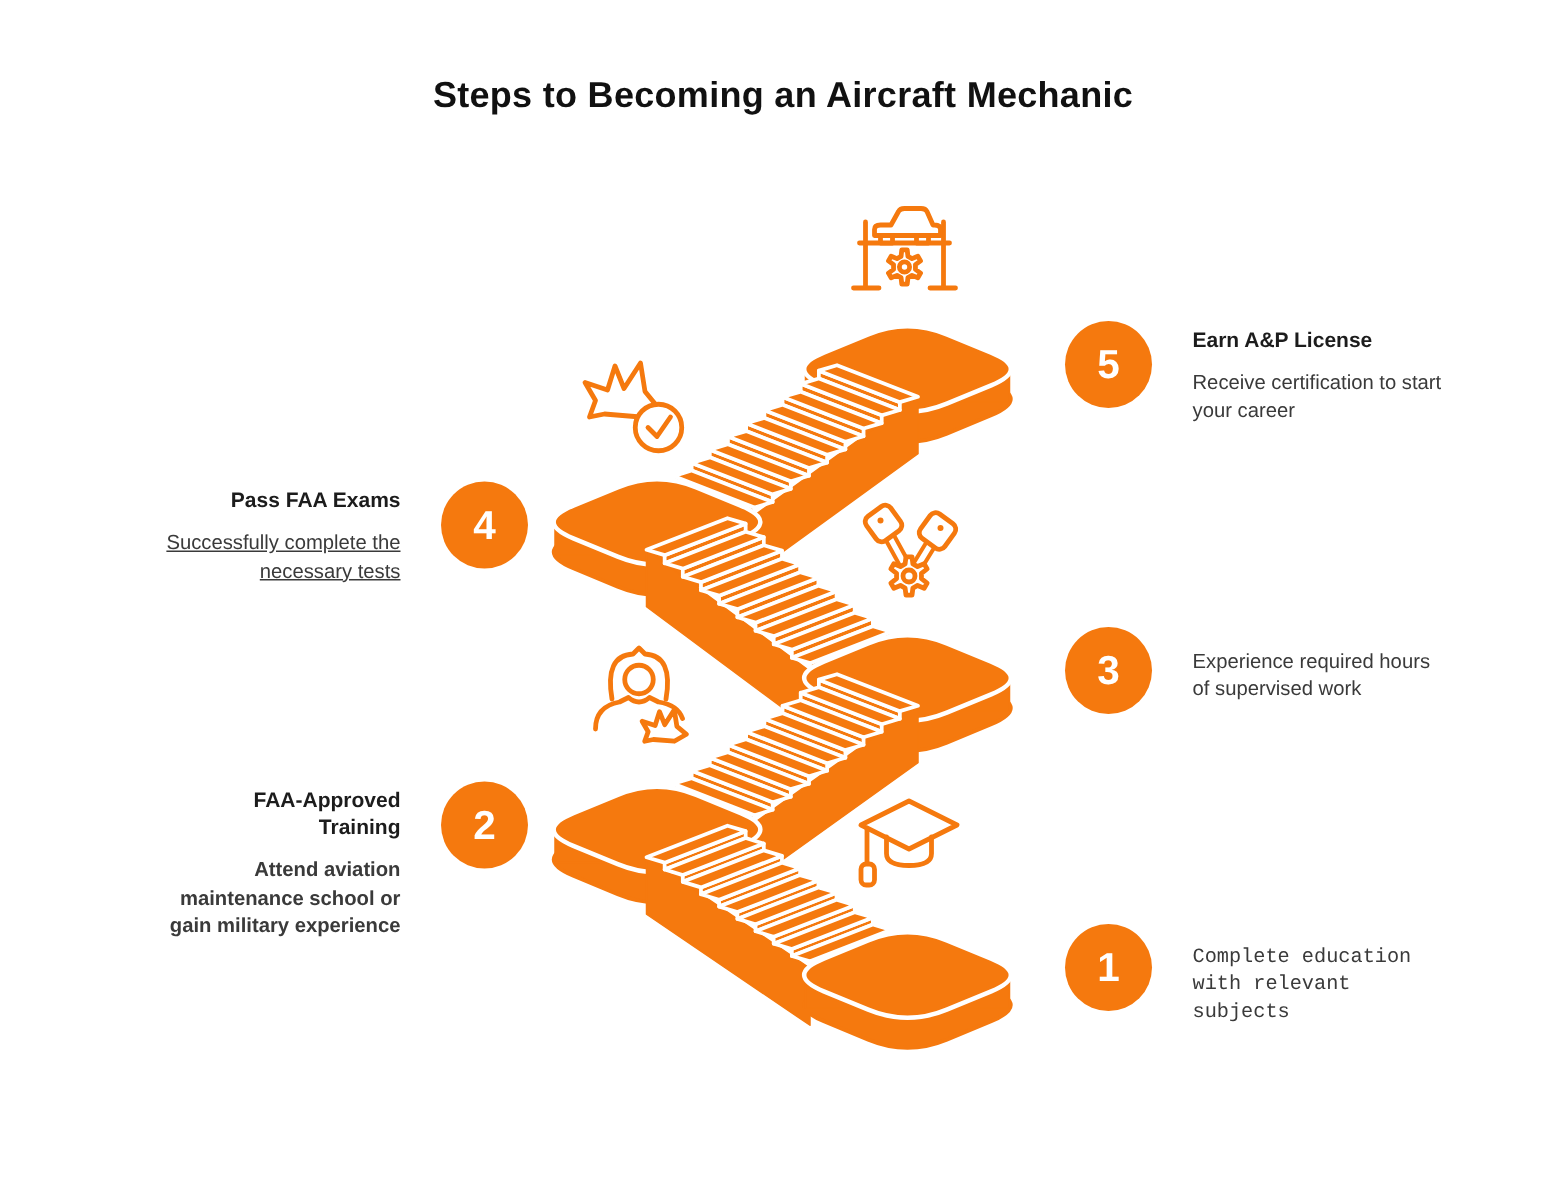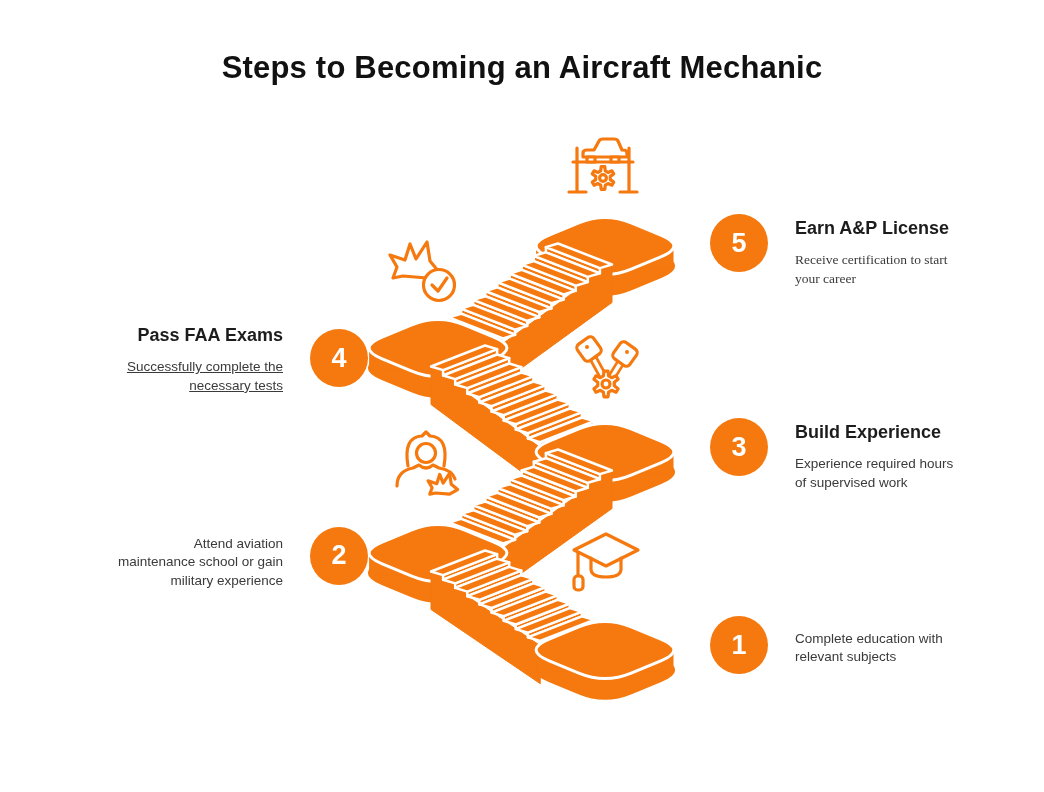--- a/index.html
+++ b/index.html
@@ -2,47 +2,47 @@
 <html style="--accent: #f5790e;"><head>
 <meta charset="utf-8">
 <style>
   html,body{margin:0;padding:0;background:#fff;}
   .canvas{
     position:relative;width:1044px;height:792px;background:#fff;overflow:hidden;
     font-family:"Liberation Sans", sans-serif;
   }
   .main-title{
     position:absolute;top:50px;left:0;width:100%;margin:0;
-    text-align:center;font-size:31px;font-weight:bold;color:#111;letter-spacing:.2px;
+    text-align:center;font-size:24px;font-weight:bold;color:#111;letter-spacing:.2px;
   }
   #stairs{position:absolute;left:0;top:0;}
   .icon{position:absolute;width:84px;height:84px;}
   .icon path,.icon circle,.icon rect,.icon line{
     stroke:var(--accent);stroke-width:3.2;fill:none;stroke-linecap:round;stroke-linejoin:round;
   }
   .icon .fillw{fill:#fff;}
   .icon .filla{fill:var(--accent);stroke:none;}
   .icon .rod-core{stroke:var(--accent);stroke-width:9;}
   .icon .rod-hollow{stroke:#fff;stroke-width:3.6;}
   .step{position:absolute;display:flex;gap:27px;align-items:flex-start;}
   .step.right{left:710px;}
-  .step.left{right:676px;text-align:right;align-items:center;}
+  .step.left{right:692px;text-align:right;}
   .step.left .txt{display:flex;flex-direction:column;align-items:flex-end;}
   .badge{
     width:58px;height:58px;border-radius:50%;background:var(--accent);
     color:#fff;font-weight:bold;font-size:27px;display:flex;align-items:center;justify-content:center;
     flex:none;margin-top:-3px;
   }
-  .stitle{font-size:18px;font-weight:bold;color:#1c1c1c;line-height:1.3;}
+  .stitle{font-size:14px;font-weight:bold;color:#1c1c1c;line-height:1.3;}
   .sdesc{margin-top:11px;font-size:13.5px;color:#3a3a3a;line-height:1.37;}
-  .s5 .stitle{max-width:185px;} .s5 .sdesc{max-width:178px;font-family:Liberation Serif, serif;}
+  .s5 .stitle{max-width:185px;} .s5 .sdesc{max-width:178px;}
   .s4 .stitle{max-width:195px;} .s4 .sdesc{max-width:186px;text-decoration:underline;}
   .s3 .stitle{max-width:185px;} .s3 .sdesc{max-width:164px;}
-  .s2 .stitle{max-width:150px;} .s2 .sdesc{max-width:168px;}
-  .s1 .stitle{max-width:128px;} .s1 .sdesc{max-width:178px;}
+  .s2 .stitle{max-width:150px;} .s2 .sdesc{max-width:168px;font-weight:bold;}
+  .s1 .stitle{max-width:128px;} .s1 .sdesc{max-width:178px;font-family:Liberation Mono, monospace;}
 </style>
 </head>
 <body>
 
 <div class="canvas">
 
   <h1 class="main-title">Steps to Becoming an Aircraft Mechanic</h1>
 
   <svg id="stairs" width="1044" height="792" viewBox="0 0 1044 792">
       <path d="M549.2,255.1 L578.8,242.9 Q605.0,232.0 631.2,242.9 L660.8,255.1 Q687.0,266.0 660.8,276.9 L631.2,289.1 Q605.0,300.0 578.8,289.1 L549.2,276.9 Q523.0,266.0 549.2,255.1 Z" fill="#f5790e" stroke="#f5790e" stroke-width="2.5" stroke-linejoin="round" stroke-linecap="round"></path>
@@ -195,27 +195,27 @@
     <div class="txt">
       <div class="stitle">Pass FAA Exams</div>
       <div class="sdesc">Successfully complete the necessary tests</div>
     </div>
     <div class="badge">4</div>
   </div>
 
   <div class="step right s3" style="top:421px">
     <div class="badge">3</div>
     <div class="txt">
-      <div class="stitle">Build Experience</div>
       <div class="sdesc">Experience required hours of supervised work</div>
     </div>
   </div>
 
   <div class="step left s2" style="top:524px">
     <div class="txt">
+      <div class="stitle">FAA-Approved Training</div>
       <div class="sdesc">Attend aviation maintenance school or gain military experience</div>
     </div>
     <div class="badge">2</div>
   </div>
 
   <div class="step right s1" style="top:619px">
     <div class="badge">1</div>
     <div class="txt">
       <div class="sdesc">Complete education with relevant subjects</div>
     </div>

